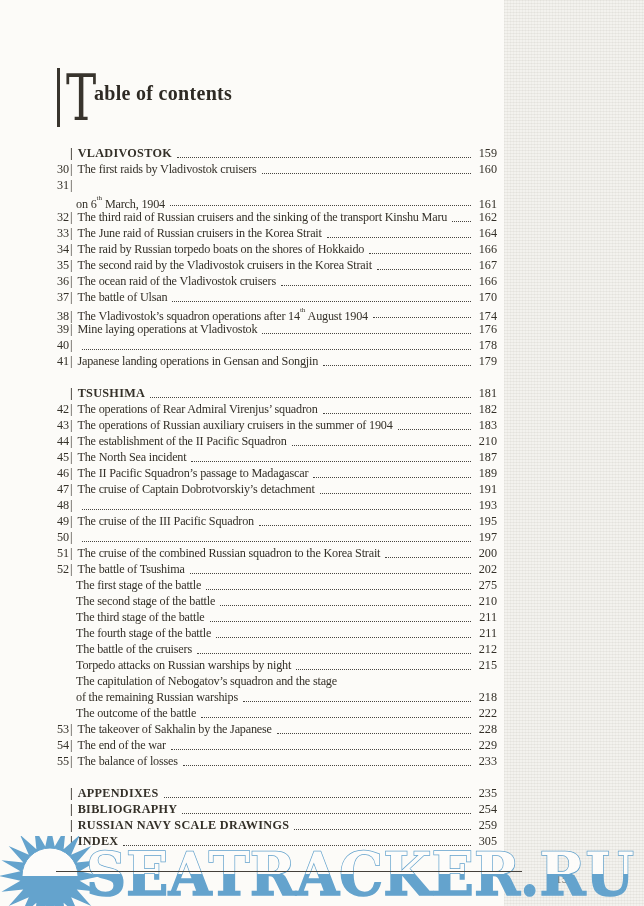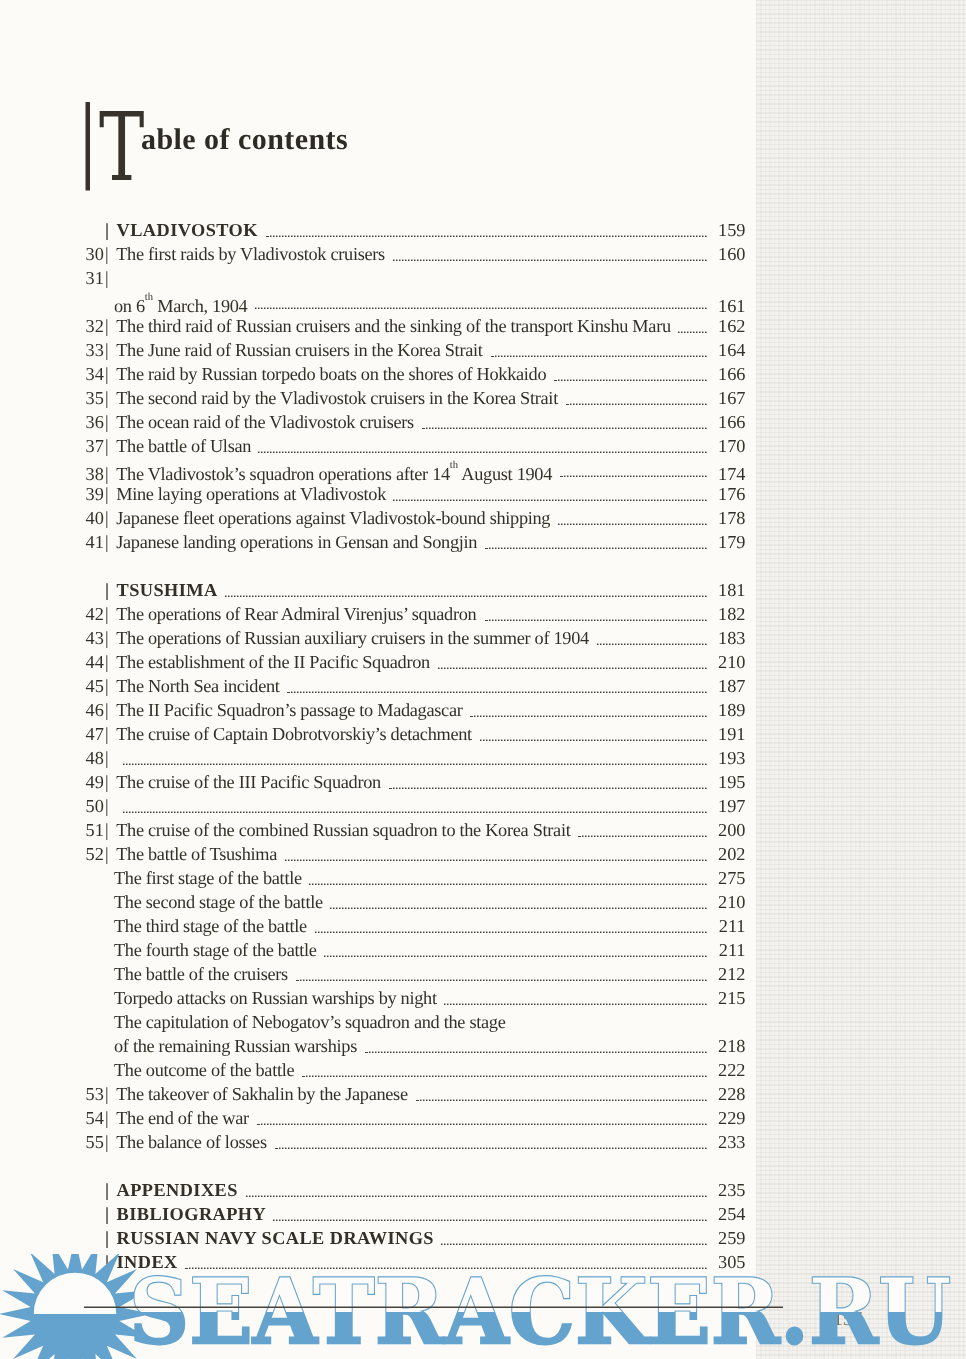--- a/index.html
+++ b/index.html
@@ -137,21 +137,20 @@
       <div class="row">
         <span class="num">39</span>
         <span class="bar">|</span>
         <span class="title"><span>Mine laying operations at Vladivostok</span></span>
         <span class="dots"></span>
         <span class="pg">176</span>
       </div>
       <div class="row">
         <span class="num">40</span>
         <span class="bar">|</span>
-        <span class="title"><span>Japanese fleet operations against Vladivostok-bound shipping</span></span>
         <span class="dots"></span>
         <span class="pg">178</span>
       </div>
       <div class="row">
         <span class="num">41</span>
         <span class="bar">|</span>
         <span class="title"><span>Japanese landing operations in Gensan and Songjin</span></span>
         <span class="dots"></span>
         <span class="pg">179</span>
       </div>

